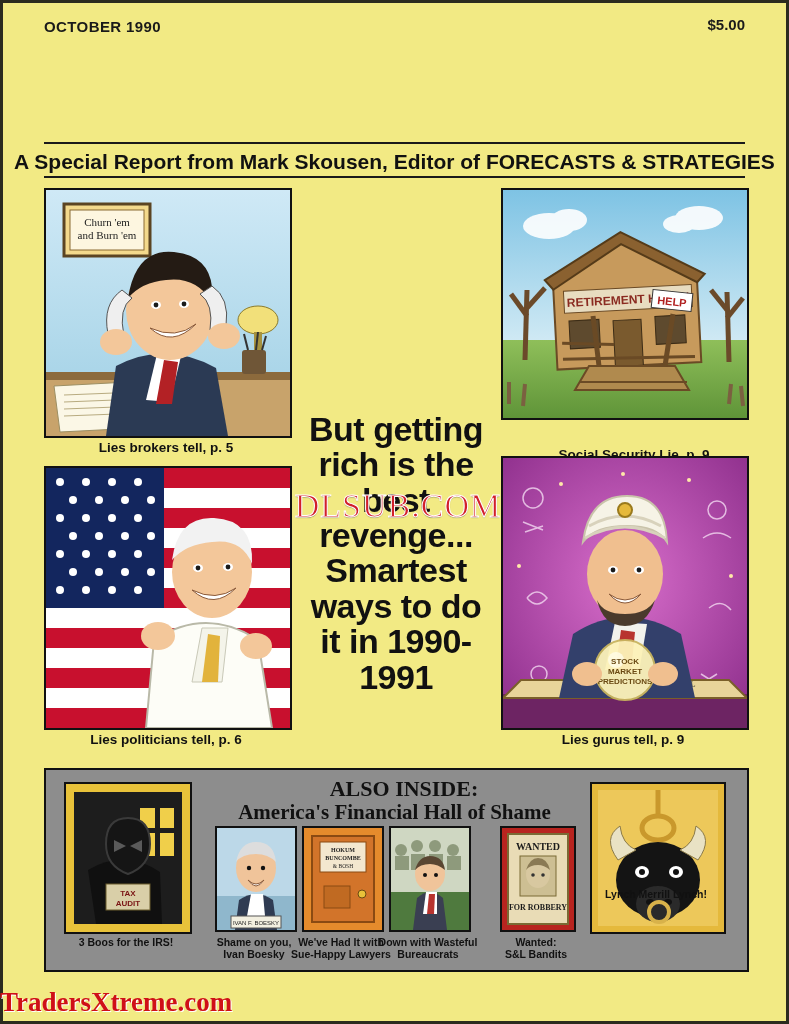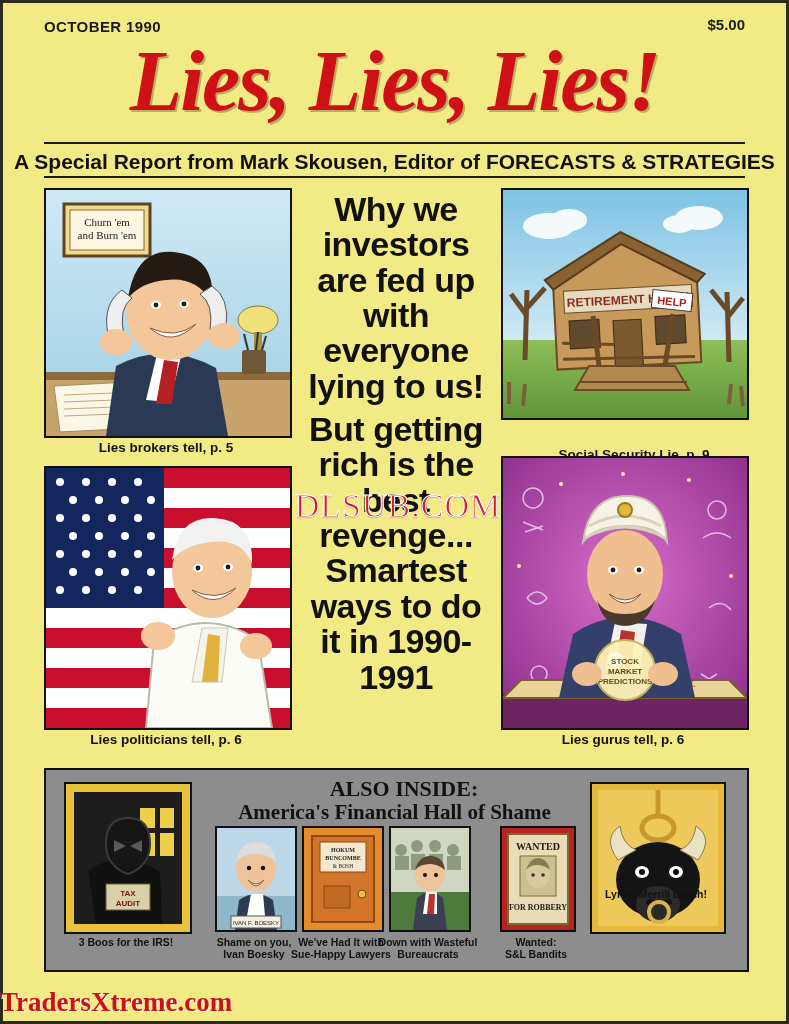--- a/index.html
+++ b/index.html
@@ -100,21 +100,20 @@
   }
 </style>
 </head>
 <body>
 
 <div id="page">
 
   <div class="date">OCTOBER 1990</div>
   <div class="price">$5.00</div>
 
-  <div class="masthead">Lies, Lies, Lies!</div>
 
   <div class="rule r1"></div>
   <div class="subtitle">A Special Report from Mark Skousen, Editor of FORECASTS &amp; STRATEGIES</div>
   <div class="rule r2"></div>
 
   <div class="frame" id="p1">
     <svg width="244" height="246" viewBox="0 0 244 246" xmlns="http://www.w3.org/2000/svg">
       <defs>
         <linearGradient id="wall1" x1="0" y1="0" x2="0" y2="1">
           <stop offset="0%" stop-color="#cfe9f6"></stop>
@@ -362,23 +361,22 @@
       <circle cx="122" cy="212" r="30" fill="#fdf3b9" stroke="#c9b55f" stroke-width="2" opacity=".95"></circle>
       <circle cx="113" cy="202" r="8" fill="#fffce8" opacity=".8"></circle>
       <text x="122" y="206" font-family="Liberation Sans, sans-serif" font-size="8" font-weight="bold" text-anchor="middle" fill="#6a4a14">STOCK</text>
       <text x="122" y="216" font-family="Liberation Sans, sans-serif" font-size="8" font-weight="bold" text-anchor="middle" fill="#6a4a14">MARKET</text>
       <text x="122" y="226" font-family="Liberation Sans, sans-serif" font-size="8" font-weight="bold" text-anchor="middle" fill="#6a4a14">PREDICTIONS</text>
 
       <ellipse cx="84" cy="216" rx="15" ry="12" fill="#f0bf8f"></ellipse>
       <ellipse cx="160" cy="216" rx="15" ry="12" fill="#f0bf8f"></ellipse>
     </svg>
   </div>
-  <div class="cap" id="p4cap">Lies gurus tell, p. 6</div>
-
-  <div class="center-head">Why we investors are fed up with everyone lying to us!</div>
+  <div class="cap" id="p4cap">Lies gurus tell, p. 9</div>
+
   <div class="center-head2">But getting rich is the best revenge... Smartest ways to do it in 1990-1991</div>
   <div class="wm-mid">DLSUB.COM</div>
 
   <div id="band"></div>
   <div class="band-t1">ALSO INSIDE:</div>
   <div class="band-t2">America's Financial Hall of Shame</div>
 
   <div class="thumb" style="left:64px;top:782px;width:124px;height:148px;">
     <svg width="124" height="148" viewBox="0 0 124 148" xmlns="http://www.w3.org/2000/svg">
       <rect width="124" height="148" fill="#e8c23a"></rect>

